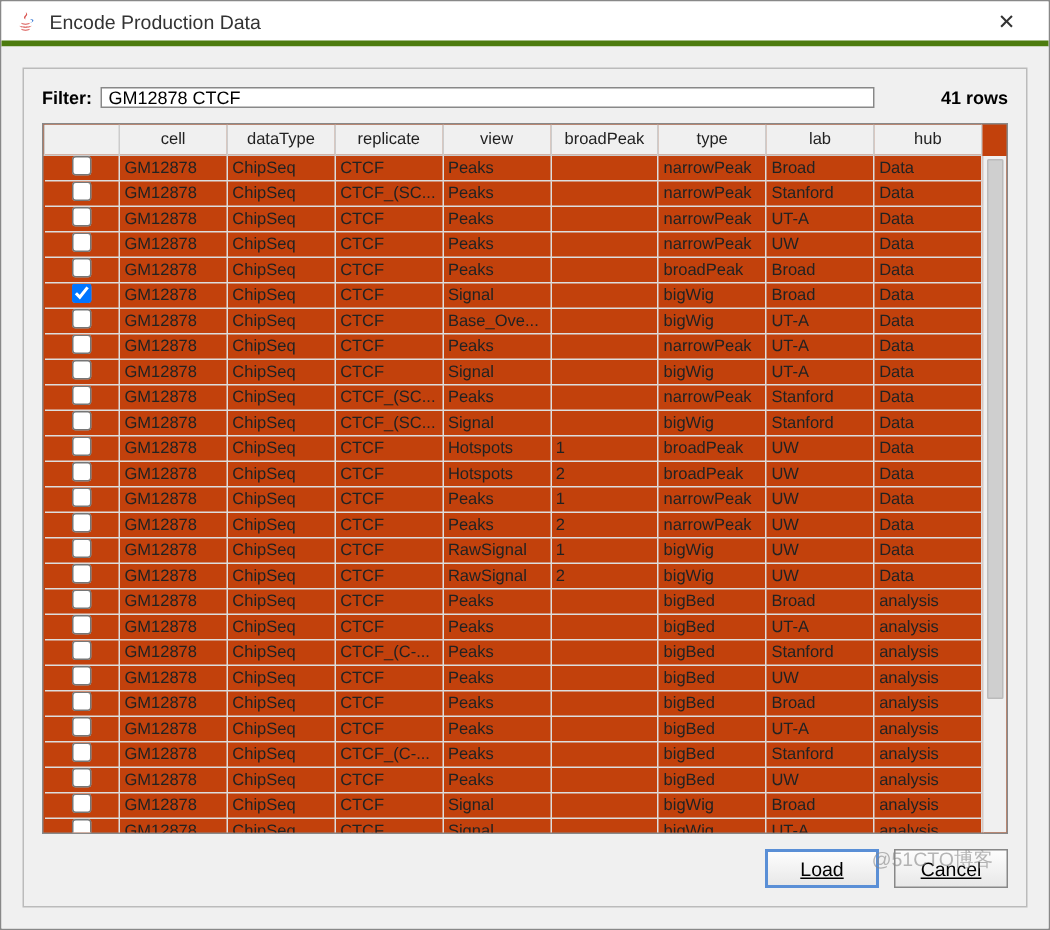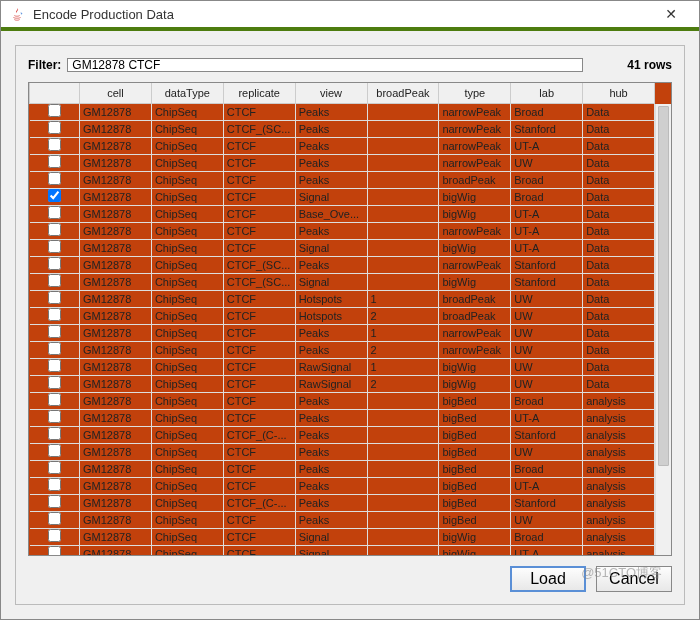--- a/index.html
+++ b/index.html
@@ -18,21 +18,21 @@
     .table-wrap { flex: 1; border: 1px solid #888; background: #c2410c; overflow: hidden; position: relative; }
     table { border-collapse: collapse; width: 100%; table-layout: fixed; font-size: 11px; }
     thead th { background: #f0f0f0; border: 1px solid #ccc; border-top: none; height: 20px; text-align: center; font-weight: normal; color: #222; }
     tbody td { border: 1px solid #ddd; border-top: none; border-left: none; height: 17px; padding: 0 3px; overflow: hidden; white-space: nowrap; text-align: left; color: #222; }
     tbody td.chk { text-align: center; }
     tbody td.chk input { margin: 0; }
     .col-chk { width: 50px; }
     .scrollbar-v { position: absolute; right: 0; top: 21px; width: 16px; bottom: 0; background: #f0f0f0; border-left: 1px solid #ddd; }
     .scrollbar-v .thumb { position: absolute; left: 2px; right: 2px; top: 2px; height: 360px; background: #cfcfcf; border: 1px solid #bbb; border-radius: 1px; }
     .buttons { display: flex; justify-content: flex-end; padding-top: 10px; gap: 10px; }
-    .btn { min-width: 76px; height: 26px; border: 1px solid #888; background: linear-gradient(#fdfdfd,#e8e8e8); font-size: 16px; cursor: pointer; padding: 0 12px; }
+    .btn { min-width: 76px; height: 26px; border: 1px solid #888; background: linear-gradient(#fdfdfd,#e8e8e8); font-size: 13px; cursor: pointer; padding: 0 12px; text-decoration: underline; }
     .btn.primary { border: 2px solid #5a8fd6; }
     .table-scroll { position: absolute; left:0; top:0; right:16px; bottom:0; overflow: hidden; }
     .watermark { position: absolute; right: 38px; bottom: 38px; color: #888; font-size: 13px; opacity: 0.6; pointer-events: none; }
   </style>
 </head>
 <body>
 
 <div class="window">
   <div class="titlebar">
     <span class="icon">

